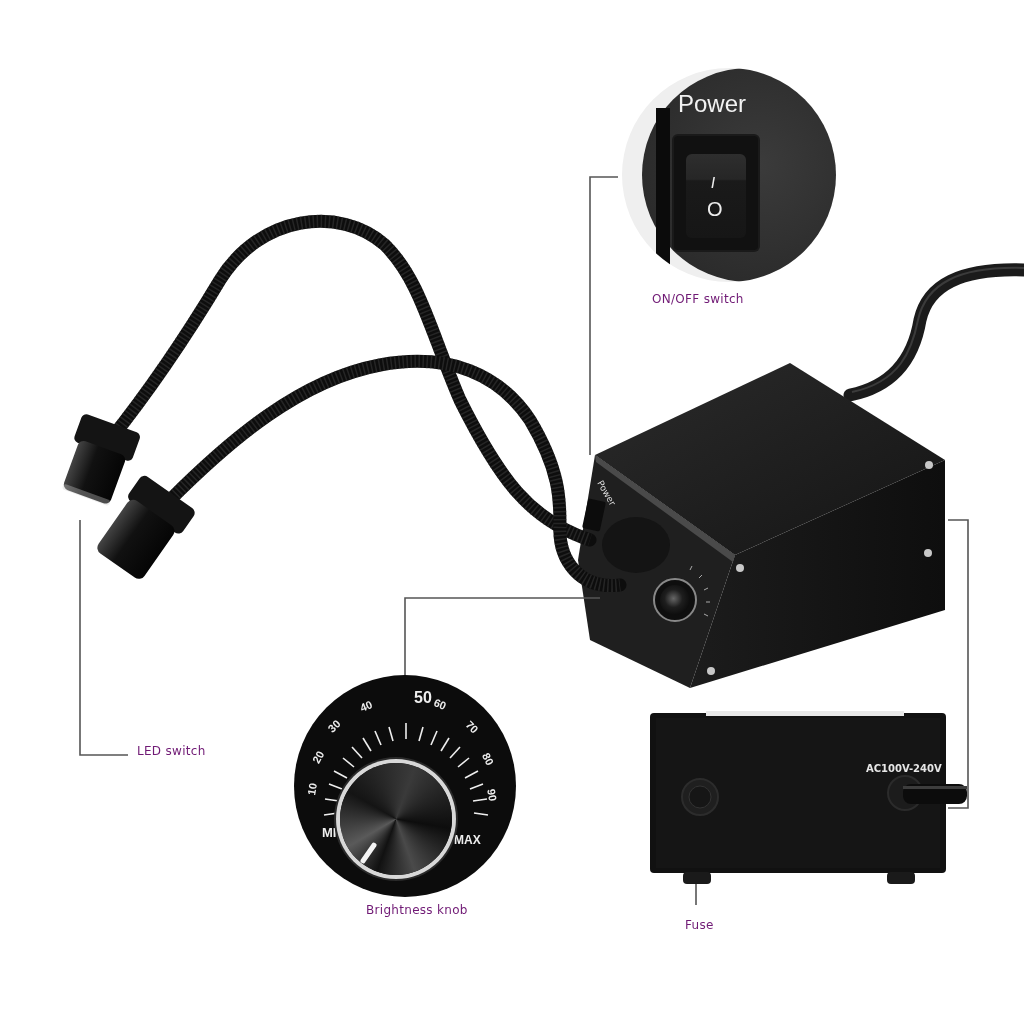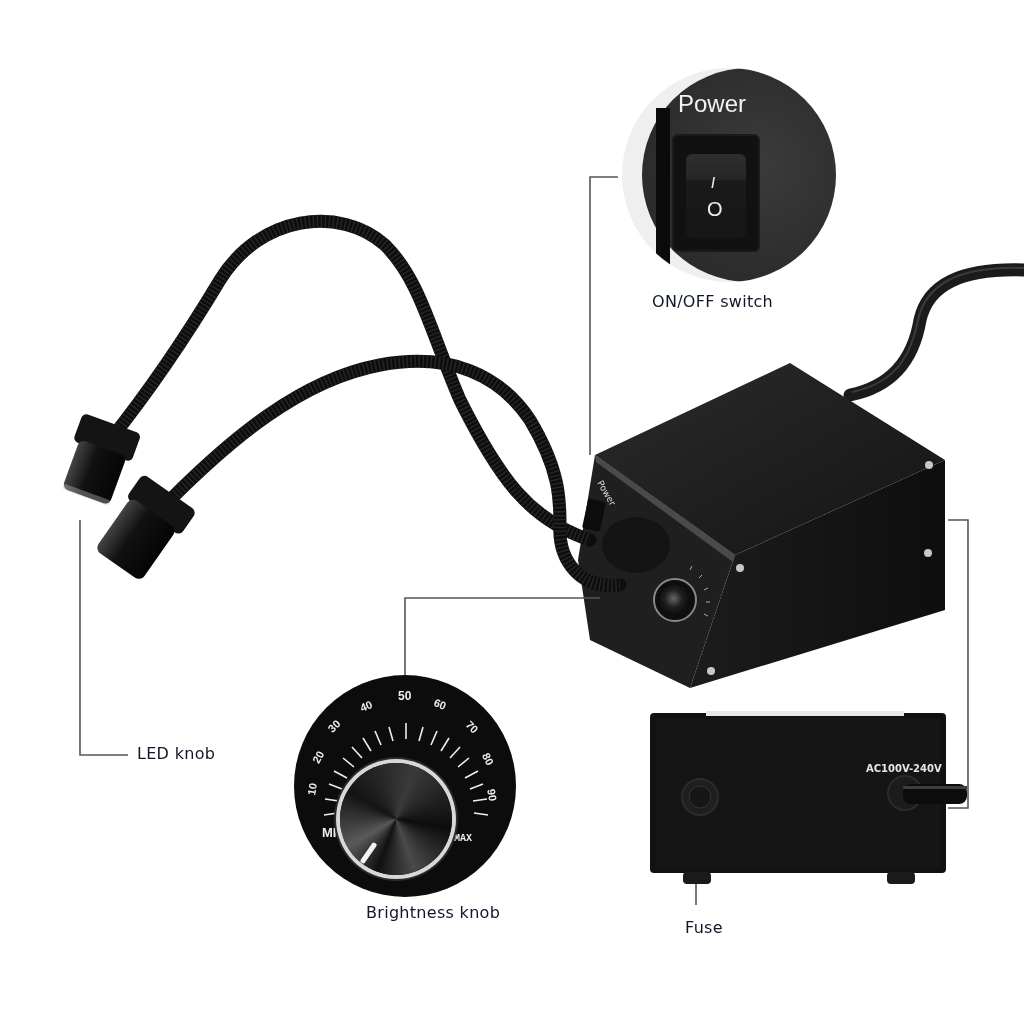--- a/index.html
+++ b/index.html
@@ -1,19 +1,19 @@
 <!DOCTYPE html>
 <html><head>
 <meta charset="utf-8">
 <style>
   html, body { margin: 0; padding: 0; background: #ffffff; }
   body { width: 1024px; height: 1024px; position: relative; overflow: hidden;
          font-family: "DejaVu Sans", sans-serif; }
   .stage { position: absolute; left: 0; top: 0; width: 1024px; height: 1024px; }
-  .label { position: absolute; color: #0f172a; font-size: 16px; letter-spacing: 0.3px;
+  .label { position: absolute; color: #701a75; font-size: 12px; letter-spacing: 0.3px;
            font-family: "DejaVu Sans", sans-serif; font-weight: normal; white-space: nowrap; }
   .circle { position: absolute; border-radius: 50%; overflow: hidden; }
 </style>
 </head>
 <body>
 
 <div class="stage">
 
   <svg width="1024" height="1024" viewBox="0 0 1024 1024" style="position:absolute;left:0;top:0">
     <defs>
@@ -175,32 +175,32 @@
         <line x1="176" y1="114" x2="189" y2="109"></line>
         <line x1="179" y1="126" x2="193" y2="124"></line>
         <line x1="180" y1="138" x2="194" y2="140"></line>
       </g>
     </svg>
 
     <div style="position:absolute;left:12px;top:108px;color:#eee;font-size:11px;font-weight:bold;transform:rotate(-80deg);font-family:'Liberation Sans',sans-serif;">10</div>
     <div style="position:absolute;left:18px;top:76px;color:#eee;font-size:11px;font-weight:bold;transform:rotate(-62deg);font-family:'Liberation Sans',sans-serif;">20</div>
     <div style="position:absolute;left:34px;top:45px;color:#eee;font-size:11px;font-weight:bold;transform:rotate(-45deg);font-family:'Liberation Sans',sans-serif;">30</div>
     <div style="position:absolute;left:66px;top:25px;color:#eee;font-size:11px;font-weight:bold;transform:rotate(-22deg);font-family:'Liberation Sans',sans-serif;">40</div>
-    <div style="position:absolute;left:104px;top:14px;color:#eee;font-size:12px;font-weight:bold;font-family:'Liberation Sans',sans-serif;">50</div>
+    <div style="position:absolute;left:120px;top:14px;color:#eee;font-size:16px;font-weight:bold;font-family:'Liberation Sans',sans-serif;">50</div>
     <div style="position:absolute;left:140px;top:23px;color:#eee;font-size:11px;font-weight:bold;transform:rotate(22deg);font-family:'Liberation Sans',sans-serif;">60</div>
     <div style="position:absolute;left:172px;top:46px;color:#eee;font-size:11px;font-weight:bold;transform:rotate(45deg);font-family:'Liberation Sans',sans-serif;">70</div>
     <div style="position:absolute;left:188px;top:78px;color:#eee;font-size:11px;font-weight:bold;transform:rotate(64deg);font-family:'Liberation Sans',sans-serif;">80</div>
     <div style="position:absolute;left:192px;top:114px;color:#eee;font-size:11px;font-weight:bold;transform:rotate(82deg);font-family:'Liberation Sans',sans-serif;">90</div>
     <div style="position:absolute;left:28px;top:150px;color:#eee;font-size:13px;font-weight:bold;font-family:'Liberation Sans',sans-serif;">MIN</div>
-    <div style="position:absolute;left:160px;top:158px;color:#eee;font-size:10px;font-weight:bold;font-family:Liberation Mono, monospace;">MAX</div>
+    <div style="position:absolute;left:160px;top:158px;color:#eee;font-size:12px;font-weight:bold;font-family:Liberation Sans, sans-serif;">MAX</div>
 
     <div style="position:absolute;left:46px;top:88px;width:112px;height:112px;border-radius:50%;
                 background: conic-gradient(from 200deg, #111 0deg, #5a5a5a 40deg, #141414 100deg, #3a3a3a 180deg, #0d0d0d 260deg, #4a4a4a 320deg, #111 360deg);
                 box-shadow: 0 0 0 4px #d8d8d8, 0 0 0 6px #2a2a2a;">
       <div style="position:absolute;left:26px;top:78px;width:5px;height:24px;background:#f4f4f4;border-radius:2px;transform:rotate(35deg);"></div>
     </div>
   </div>
 
   <div class="label" style="left:652px; top:292px;">ON/OFF switch</div>
-  <div class="label" style="left:137px; top:744px;">LED knob</div>
+  <div class="label" style="left:137px; top:744px;">LED switch</div>
   <div class="label" style="left:318px; top:903px;margin-left:48px;">Brightness knob</div>
   <div class="label" style="left:673px; top:918px;margin-left:12px;">Fuse</div>
 </div>
 
 </body></html>

